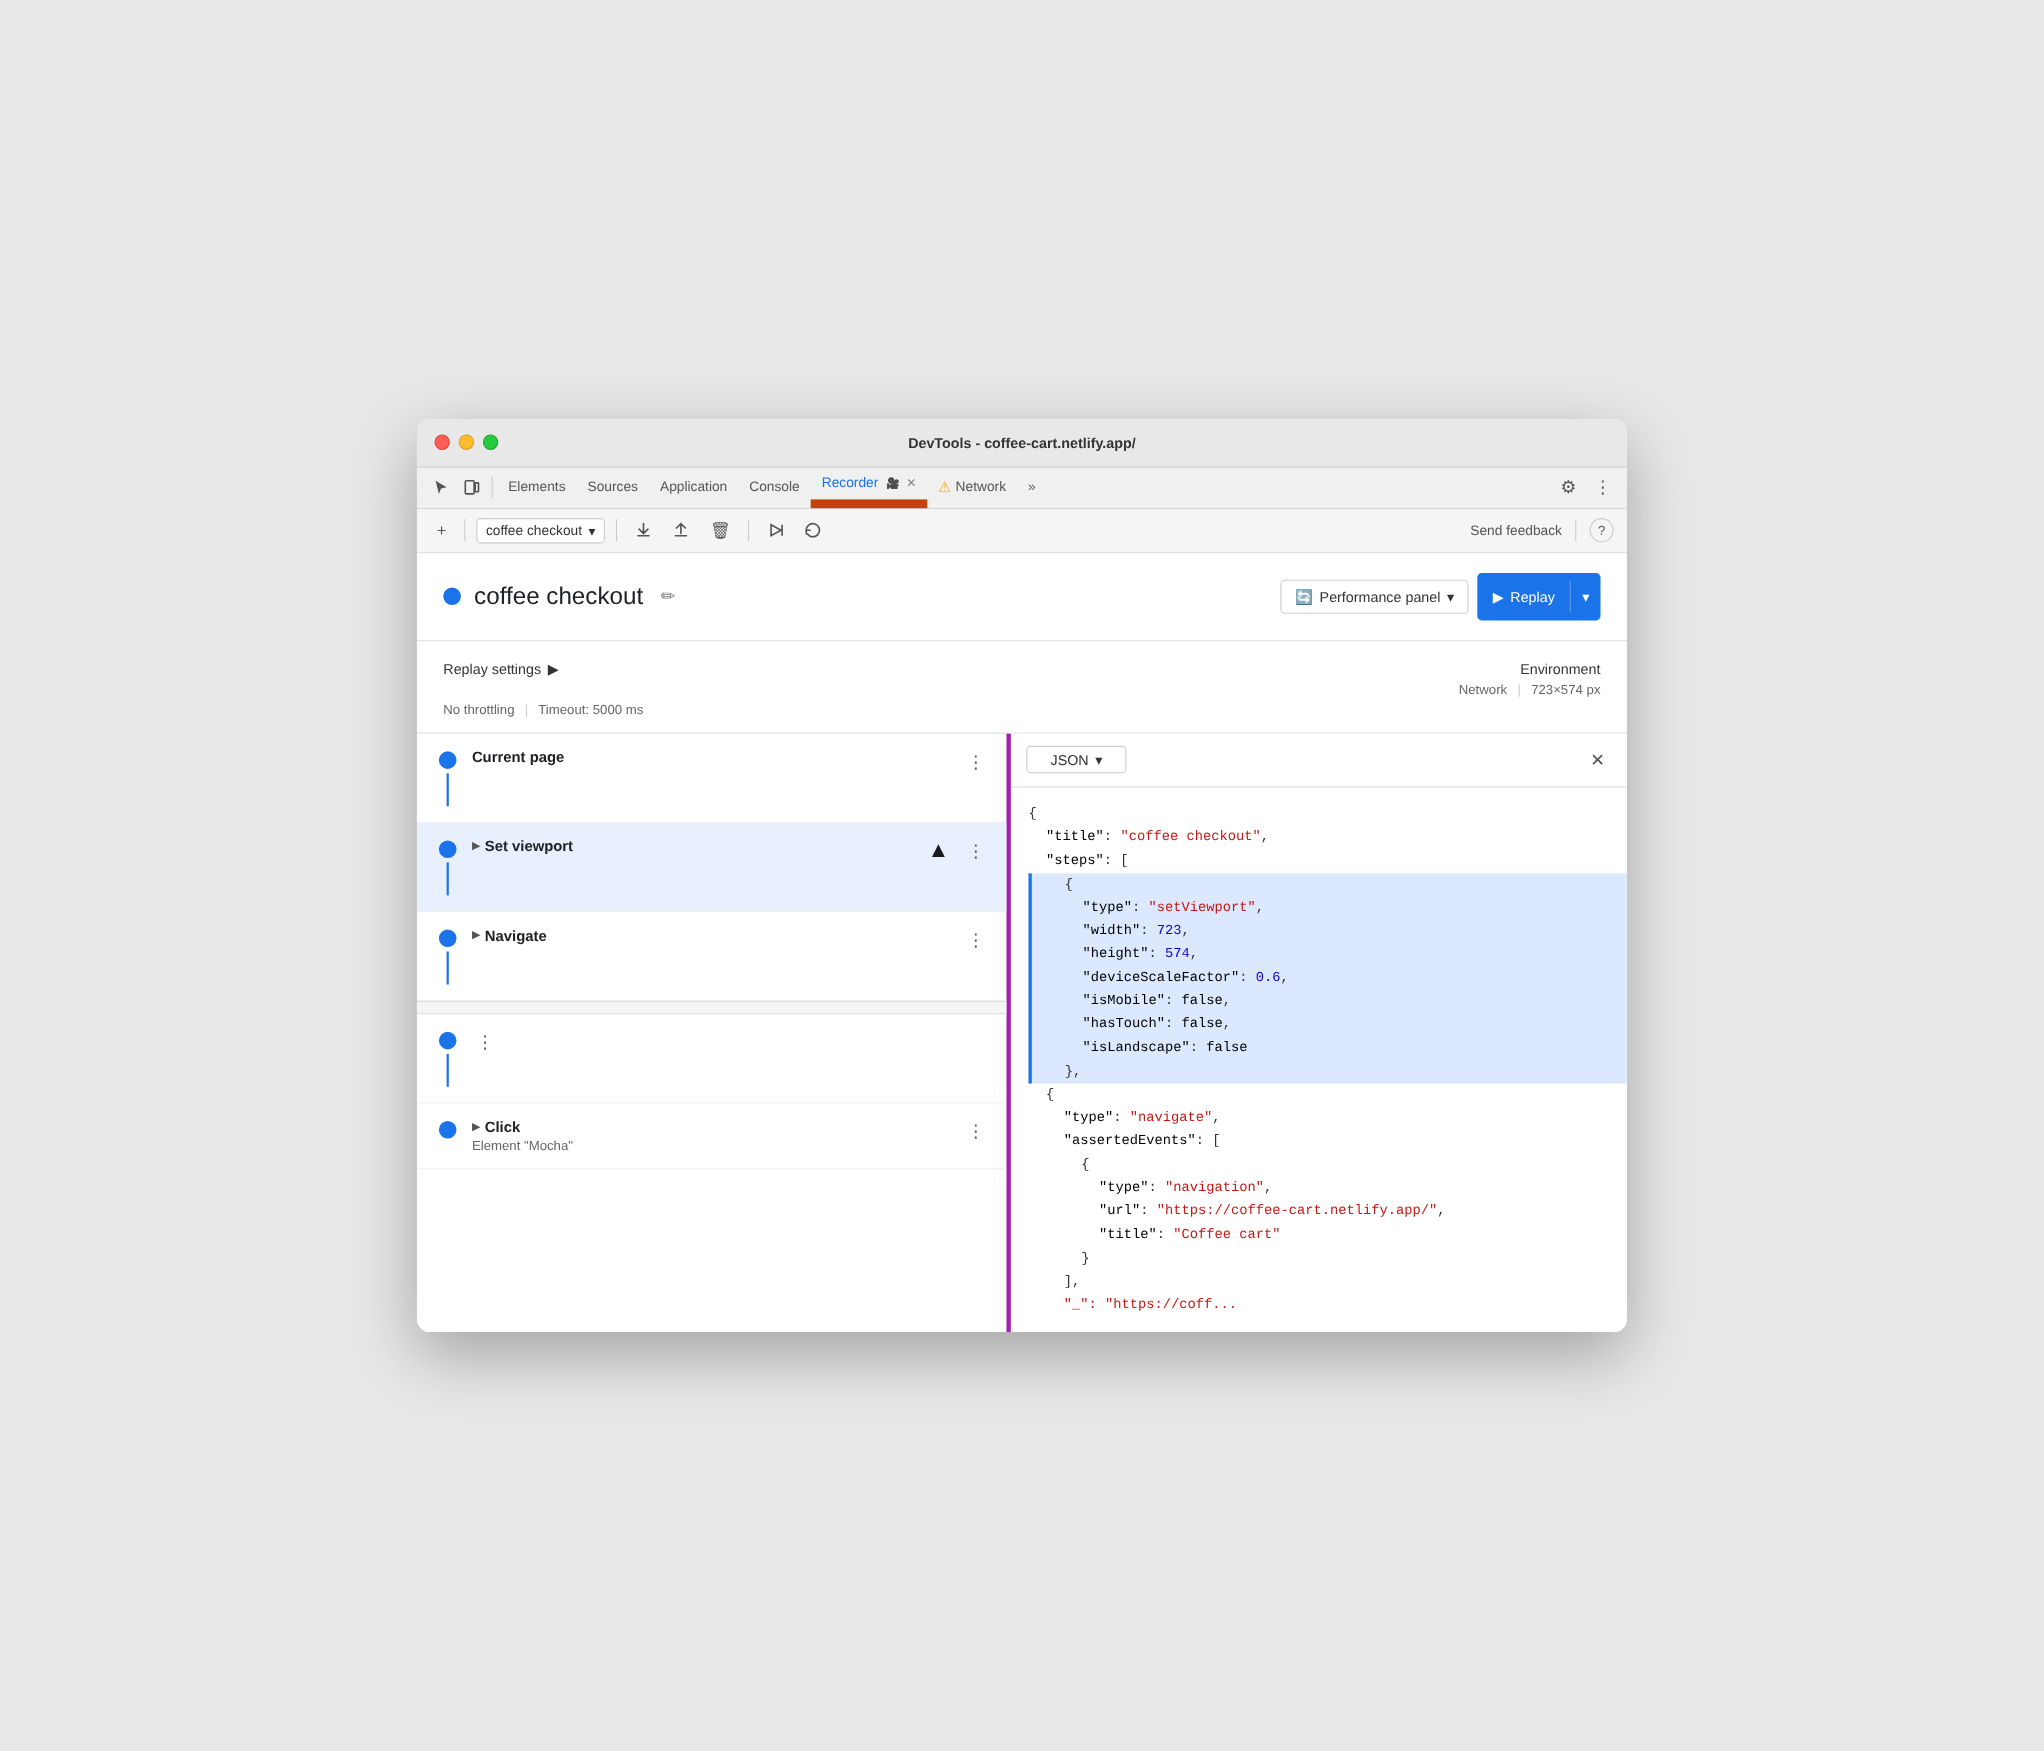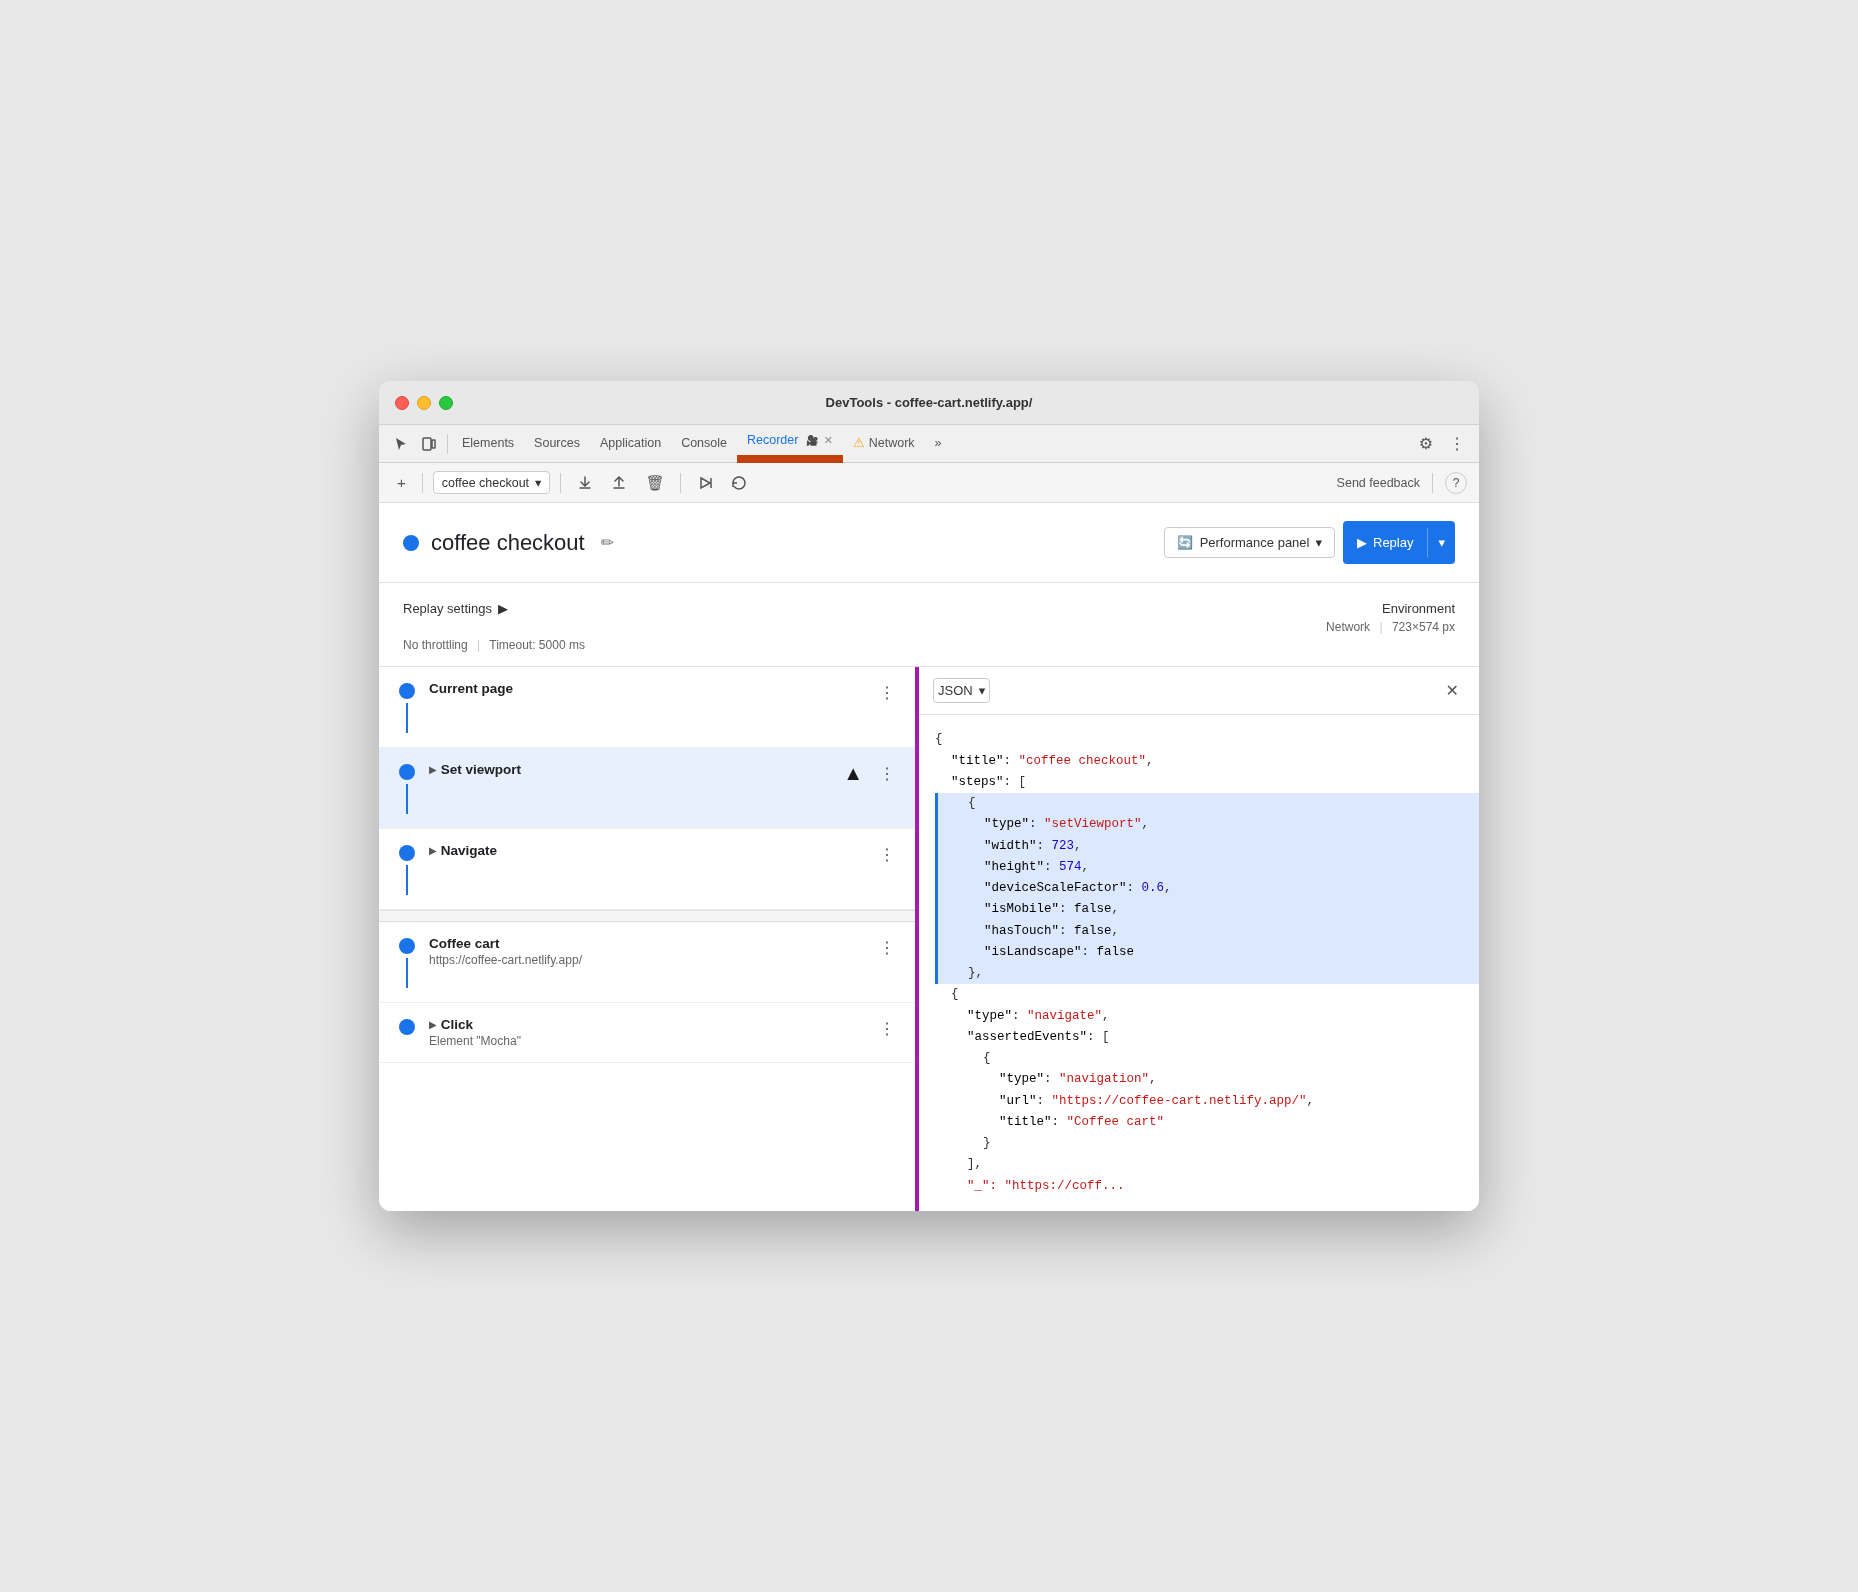--- a/index.html
+++ b/index.html
@@ -339,21 +339,21 @@
       display: flex;
       align-items: center;
       padding: 10px 14px;
       border-bottom: 1px solid #e0e0e0;
       gap: 8px;
     }
     .json-format-select {
       background: white;
       border: 1px solid #ccc;
       border-radius: 4px;
-      padding: 4px 4px;
+      padding: 4px 21px;
       font-size: 13px;
       color: #333;
       cursor: pointer;
       display: flex;
       align-items: center;
       gap: 6px;
     }
     .json-close-btn {
       margin-left: auto;
       background: none;
@@ -561,24 +561,20 @@
             <button class="step-more-btn">⋮</button>
           </div>
 
           <div style="height:12px;background:#f5f5f5;border-top:1px solid #e0e0e0;border-bottom:1px solid #e0e0e0;"></div>
 
           <div class="step-item" style="padding-left:20px;">
             <div class="step-dot-col">
               <div class="step-dot"></div>
               <div class="step-line"></div>
             </div>
-            <div class="step-content">
-              <div class="step-title">Coffee cart</div>
-              <div class="step-subtitle">https://coffee-cart.netlify.app/</div>
-            </div>
             <button class="step-more-btn">⋮</button>
           </div>
 
           <div class="step-item" style="padding-left:20px;">
             <div class="step-dot-col">
               <div class="step-dot"></div>
             </div>
             <div class="step-content">
               <div class="step-expand">
                 <span class="expand-arrow">▶</span>

